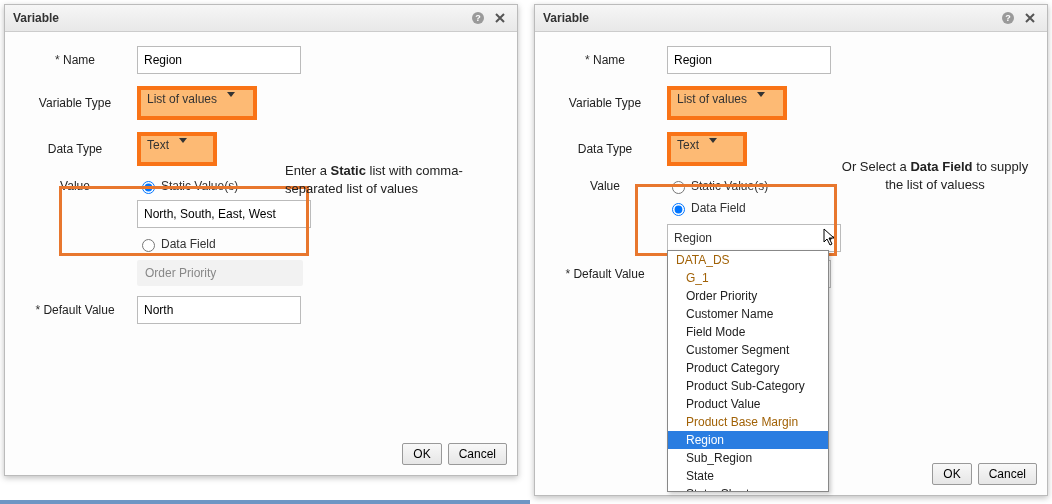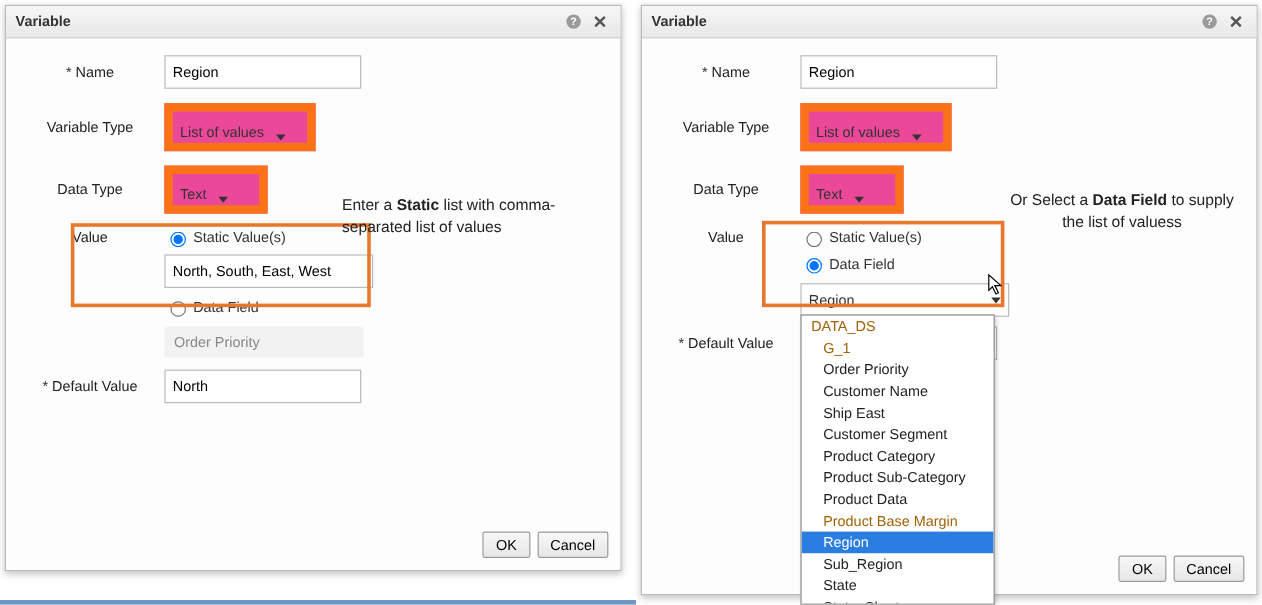--- a/index.html
+++ b/index.html
@@ -38,22 +38,22 @@
   .body { padding: 14px 16px; position: relative; }
   .row { display: flex; align-items: center; margin-bottom: 12px; }
   .row .lbl { width: 108px; text-align: center; padding-right: 8px; color: #222;}
   .req::before { content: "* "; color: #333; }
   input.txt {
     height: 22px; border: 1px solid #bbb; padding: 2px 6px; font-family: inherit; font-size: 12px;
     background: #fff;
   }
   .txt.w150 { width: 150px; }
   .select-like {
-    height: 22px; border: 7px solid #f97316; padding: 2px 6px; background: #ec4899;
-    display: inline-flex; align-items: flex-end; min-width: 100px;
+    height: 22px; border: 4px solid #f97316; padding: 2px 6px; background: #fdba74;
+    display: inline-flex; align-items: flex-start; min-width: 100px;
     position: relative;
   }
   .select-like .caret {
     margin-left: 10px;
     width: 0; height: 0; border-left: 4px solid transparent; border-right: 4px solid transparent; border-top: 5px solid #333;
   }
   .radio-row { display: flex; align-items: center; margin-left: 116px; margin-bottom: 8px; }
   input[type=radio] { margin-right: 6px; }
   .sub-indent { margin-left: 116px; margin-bottom: 8px; }
   .box-orange {
@@ -244,25 +244,25 @@
       <div class="dd-wrap">
         <div class="dd-trigger">
           <span>Region</span>
           <span class="caret"></span>
         </div>
         <div class="dd-list" id="dd-list">
             <div class="dd-item section">DATA_DS</div>
             <div class="dd-item section indent">G_1</div>
             <div class="dd-item indent">Order Priority</div>
             <div class="dd-item indent">Customer Name</div>
-            <div class="dd-item indent">Ship East</div>
+            <div class="dd-item indent">Field Mode</div>
             <div class="dd-item indent">Customer Segment</div>
             <div class="dd-item indent">Product Category</div>
             <div class="dd-item indent">Product Sub-Category</div>
-            <div class="dd-item indent">Product Data</div>
+            <div class="dd-item indent">Product Value</div>
             <div class="dd-item section indent">Product Base Margin</div>
             <div class="dd-item indent selected">Region</div>
             <div class="dd-item indent">Sub_Region</div>
             <div class="dd-item indent">State</div>
             <div class="dd-item indent">State_Short</div>
           </div>
       </div>
     </div>
 
     <div class="row" style="margin-top:6px;">

